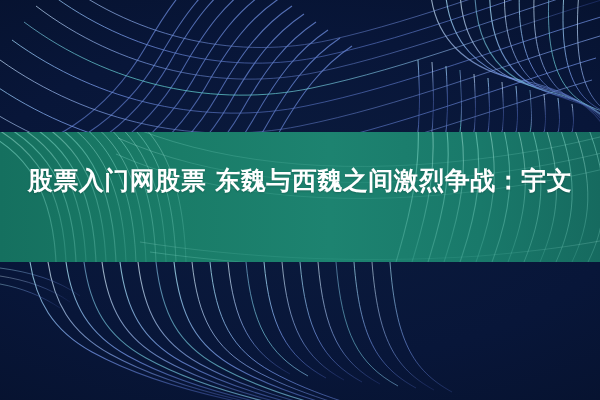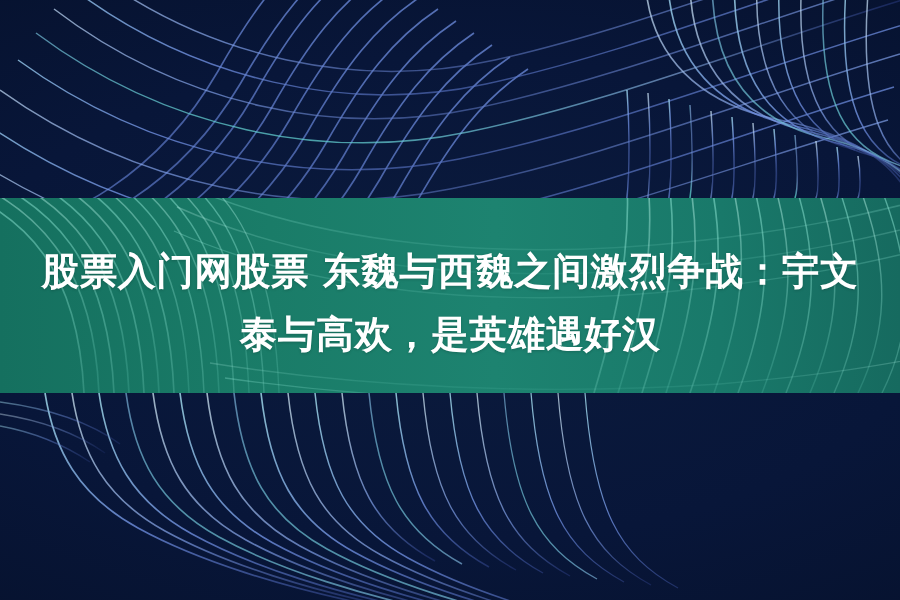--- a/index.html
+++ b/index.html
@@ -253,16 +253,15 @@
         <path d="M 544,-10 C 564,48 558,88 540,130" fill="none" stroke="url(#gBandLight2)" stroke-width="1"></path>
         <path d="M 558,-10 C 580,50 574,90 556,130" fill="none" stroke="url(#gBandLight)" stroke-width="0.95"></path>
         <path d="M 572,-10 C 596,52 590,92 572,130" fill="none" stroke="url(#gBandLight2)" stroke-width="0.95"></path>
         <path d="M 586,-10 C 612,54 606,94 588,130" fill="none" stroke="url(#gBandLight)" stroke-width="0.9"></path>
       </g>
     </svg>
   </div>
 
   <div id="text-block">
     <span class="tline">股票入门网股票 东魏与西魏之间激烈争战：宇文</span>
-    <span class="tline">泰与高欢，是英雄遇好汉</span>
   </div>
 
 </div>
 
 </body></html>

